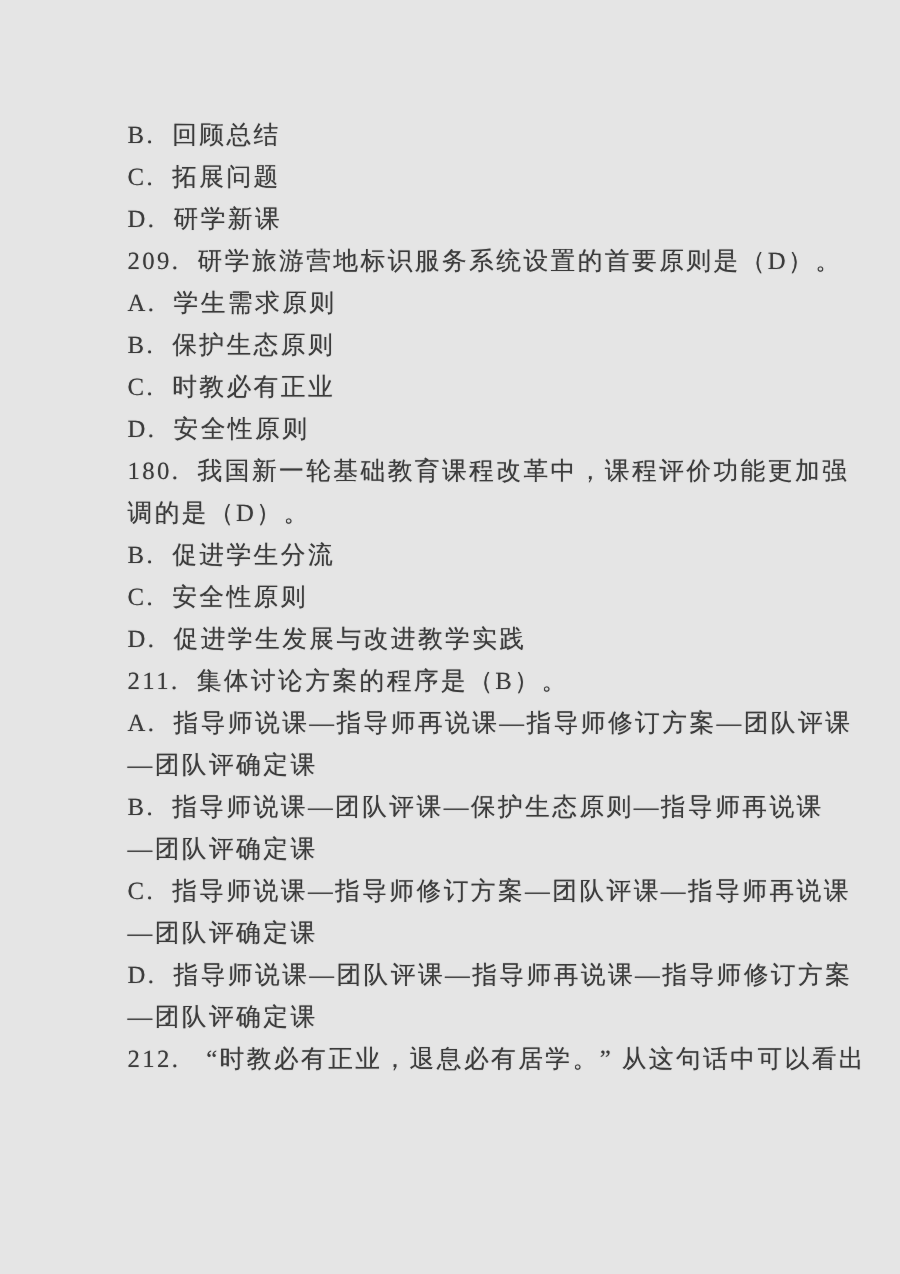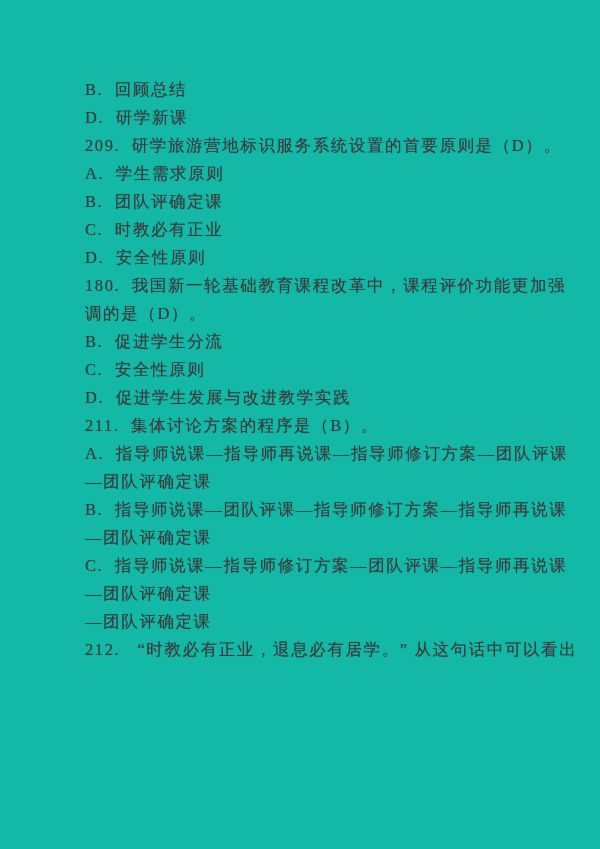--- a/index.html
+++ b/index.html
@@ -4,21 +4,21 @@
 <style>
   html, body {
     margin: 0;
     padding: 0;
     background: #ffffff;
   }
   .page {
     position: relative;
     width: 600px;
     height: 849px;
-    background: #14b8a6;
+    background: #e5e5e5;
     overflow: hidden;
     font-family: "Liberation Serif", "DejaVu Serif", serif;
   }
   .content {
     padding: 76px 72px 0 85px;
   }
   .line {
     height: 28px;
     line-height: 28px;
     font-size: 16.5px;
@@ -27,34 +27,36 @@
     white-space: pre;
     text-shadow: 0 0 0.7px rgba(60, 60, 60, 0.55);
   }
 </style>
 </head>
 <body>
 
 <div class="page">
   <div class="content">
     <div class="line">B.  回顾总结</div>
+    <div class="line">C.  拓展问题</div>
     <div class="line">D.  研学新课</div>
     <div class="line">209.  研学旅游营地标识服务系统设置的首要原则是（D）。</div>
     <div class="line">A.  学生需求原则</div>
-    <div class="line">B.  团队评确定课</div>
+    <div class="line">B.  保护生态原则</div>
     <div class="line">C.  时教必有正业</div>
     <div class="line">D.  安全性原则</div>
     <div class="line">180.  我国新一轮基础教育课程改革中，课程评价功能更加强</div>
     <div class="line">调的是（D）。</div>
     <div class="line">B.  促进学生分流</div>
     <div class="line">C.  安全性原则</div>
     <div class="line">D.  促进学生发展与改进教学实践</div>
     <div class="line">211.  集体讨论方案的程序是（B）。</div>
     <div class="line">A.  指导师说课—指导师再说课—指导师修订方案—团队评课</div>
     <div class="line">—团队评确定课</div>
-    <div class="line">B.  指导师说课—团队评课—指导师修订方案—指导师再说课</div>
+    <div class="line">B.  指导师说课—团队评课—保护生态原则—指导师再说课</div>
     <div class="line">—团队评确定课</div>
     <div class="line">C.  指导师说课—指导师修订方案—团队评课—指导师再说课</div>
     <div class="line">—团队评确定课</div>
+    <div class="line">D.  指导师说课—团队评课—指导师再说课—指导师修订方案</div>
     <div class="line">—团队评确定课</div>
     <div class="line">212.   “时教必有正业，退息必有居学。” 从这句话中可以看出</div>
   </div>
 </div>
 
 </body></html>

